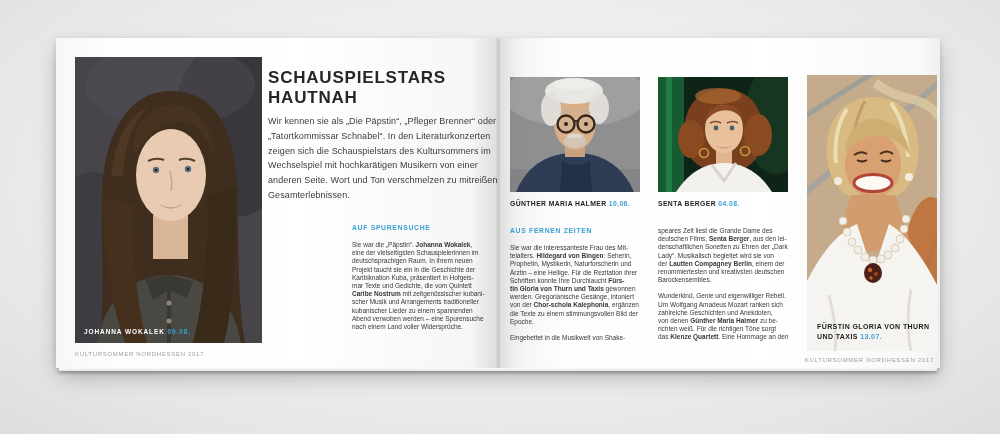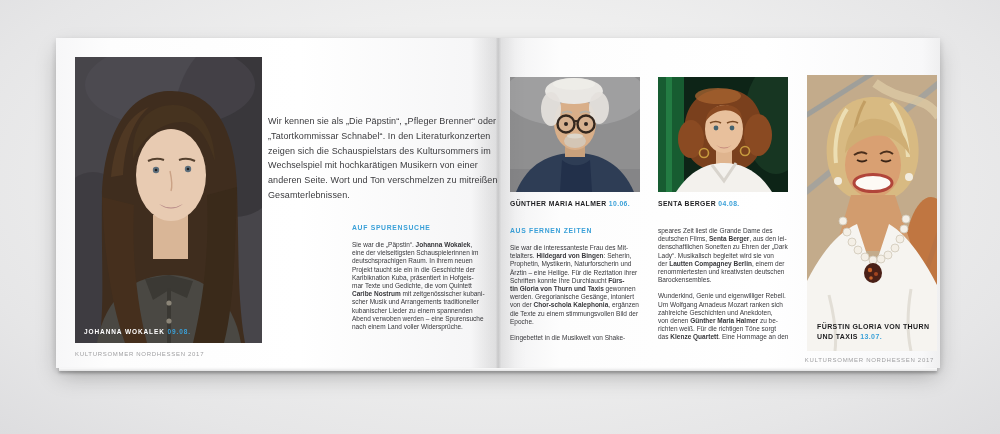--- a/index.html
+++ b/index.html
@@ -121,20 +121,22 @@
           <circle cx="113" cy="112" r="3.2" fill="#5d6f7c"></circle>
           <circle cx="113" cy="112" r="1.3" fill="#1e1e20"></circle>
           <path d="M95 114 q 3 14 1 20" stroke="#caa286" stroke-width="1.4" fill="none"></path>
           <path d="M84 147 q 12 7 24 0 q -12 9 -24 0" fill="#b78a88"></path>
           <path d="M58 102 C 56 62 78 48 98 48 C 124 48 139 72 140 104 C 128 68 116 61 94 67 C 78 72 65 85 58 102 Z" fill="#46331f"></path>
           <path d="M36 120 C 40 80 54 58 74 50 C 58 64 50 86 48 118 Z" fill="#543b24" opacity=".8"></path>
         </svg>
         <div class="jw-cap"><span>JOHANNA WOKALEK</span> <span class="date">09.08.</span></div>
       </div>
 
+      <h1 class="title">SCHAUSPIELSTARS
+HAUTNAH</h1>
       <p class="intro">Wir kennen sie als „Die Päpstin“, „Pfleger Brenner“ oder
 „Tatortkommissar Schnabel“. In den Literaturkonzerten
 zeigen sich die Schauspielstars des Kultursommers im
 Wechselspiel mit hochkarätigen Musikern von einer
 anderen Seite. Wort und Ton verschmelzen zu mitreißenden
 Gesamterlebnissen.</p>
 
       <h2 class="sec-h sec-left-h accent">AUF SPURENSUCHE</h2>
       <div class="sec-left-body">
         <p class="body-sm"><span>Sie war die „Päpstin“. </span><span class="b">Johanna Wokalek</span><span>,

